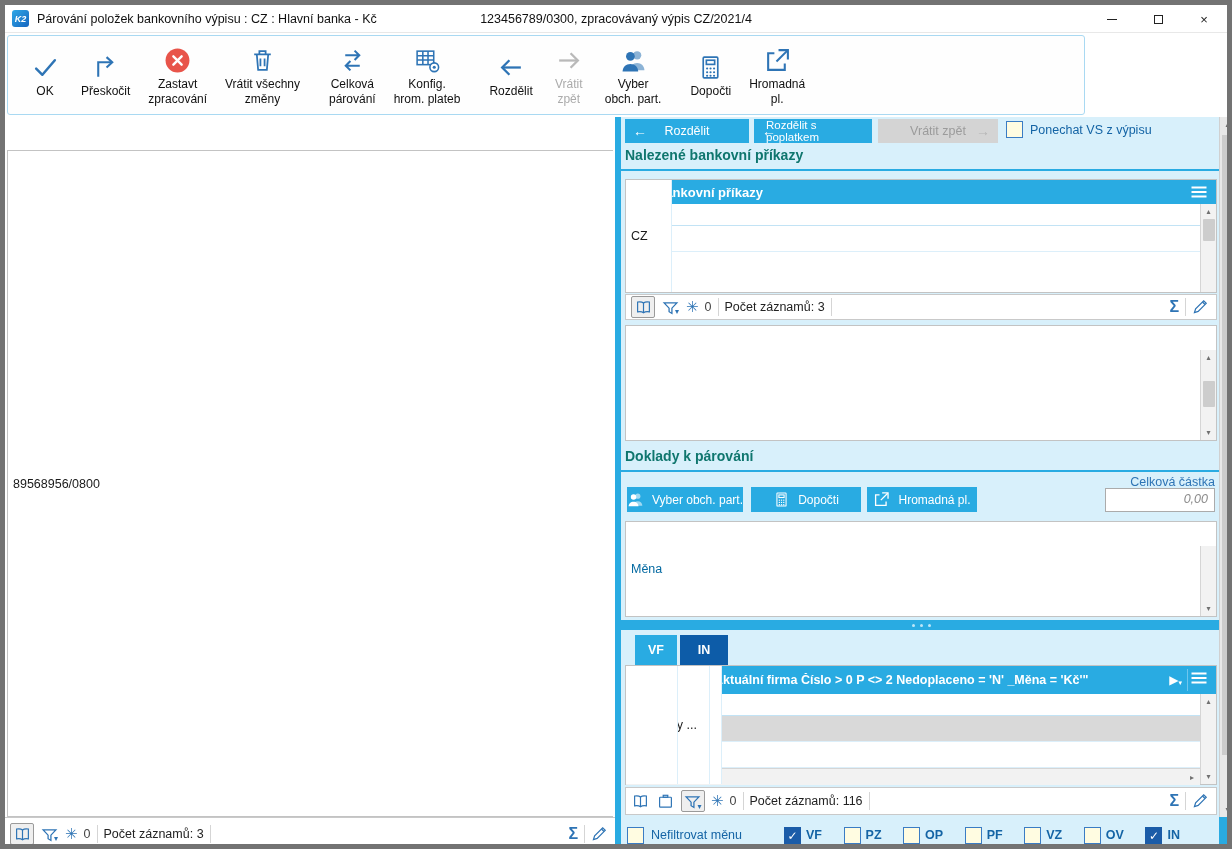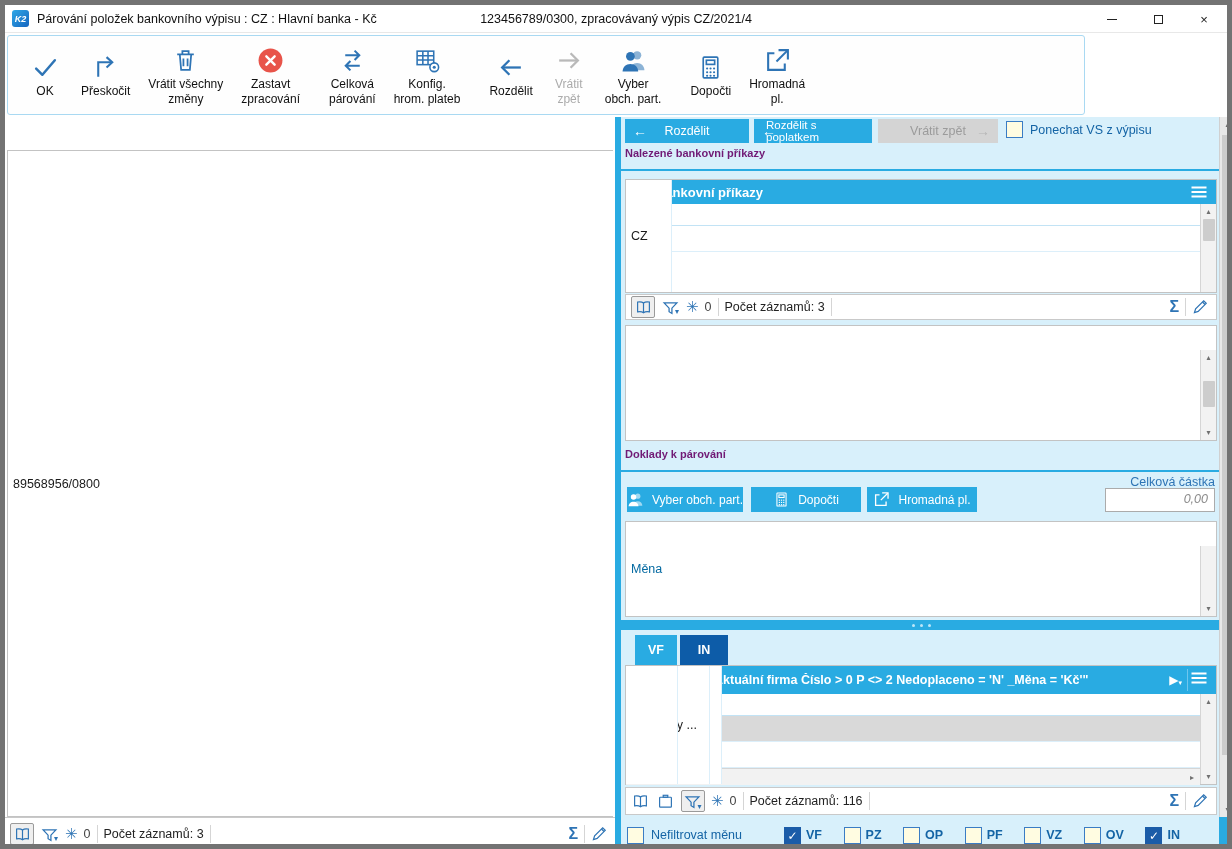--- a/index.html
+++ b/index.html
@@ -81,21 +81,21 @@
   
   #ltable{position:absolute;left:2px;top:33px;width:606px;height:667px;border:1px solid #C3C3C3;background:#fff}
   .left .statusbar{position:absolute;left:0;top:700px;width:610px;height:33px;border-top:1px solid #C9C9C9}
 
   
   .act-btn{position:absolute;top:2px;height:24px;background:#29ABE2;color:#fff;font-size:12.5px;display:flex;align-items:center;justify-content:center}
   .act-btn .arr{position:absolute;left:8px;font-size:14px}
   .act-btn.dis{background:#D4D4D4;color:#9B9B9B}
   .act-btn.dis .arr{left:auto;right:8px;color:#B5B5B5}
   .keepvs{position:absolute;left:385px;top:4px}
-  .sec-h{position:absolute;left:4px;color:#701a75;font-weight:bold;font-size:11px}
+  .sec-h{position:absolute;left:4px;color:#0f766e;font-weight:bold;font-size:14px}
   .sec-line{position:absolute;left:0;width:598px;height:2px;background:#29ABE2}
 
   .rtable{position:absolute;left:4px;width:592px;border:1px solid #C3C3C3;background:#fff}
   .scrollcol{position:absolute;right:0;top:24px;bottom:0;width:16px;background:#F2F2F2;border-left:1px solid #D5D5D5;display:flex;flex-direction:column;align-items:center}
   .sc-btn{width:16px;height:15px;display:flex;align-items:center;justify-content:center;font-size:8px;color:#707070}
   .sc-thumb{width:12px;background:#CDCDCD;border-radius:1px}
   .hscroll{display:flex;align-items:center;height:17px;background:#F2F2F2;border-top:1px solid #D5D5D5}
   .hs-thumb{height:11px;background:#CDCDCD;width:60px;margin-left:3px}
 
   .pair-btn{position:absolute;height:25px;background:#29ABE2;color:#fff;font-size:12px;display:flex;align-items:center;justify-content:center;gap:8px}
@@ -160,38 +160,38 @@
         <div class="ticon">
           <svg viewBox="0 0 26 26" fill="none" stroke="currentColor" stroke-width="2">
             <path d="M6 22V8h13"></path>
             <path d="M14 3l5.5 5L14 13"></path>
           </svg>
         </div>
         <div class="tlabel">Přeskočit</div>
       </div>
       <div class="tbtn">
         <div class="ticon">
+          <svg viewBox="0 0 26 26">
+            <circle cx="13" cy="13" r="11.5" fill="#E8544A"></circle>
+            <path d="M9 9l8 8M17 9l-8 8" stroke="#fff" stroke-width="2.3" stroke-linecap="round"></path>
+          </svg>
+        </div>
+        <div class="tlabel">Zastavt
+zpracování</div>
+      </div>
+      <div class="tbtn">
+        <div class="ticon">
           <svg viewBox="0 0 26 26" fill="none" stroke="currentColor" stroke-width="1.7">
             <path d="M5 7h16M10 7V4h6v3"></path>
             <path d="M7.5 7l1.3 15h8.4L18.5 7"></path>
             <path d="M11 11v7.5M15 11v7.5"></path>
           </svg>
         </div>
         <div class="tlabel">Vrátit všechny
 změny</div>
-      </div>
-      <div class="tbtn">
-        <div class="ticon">
-          <svg viewBox="0 0 26 26">
-            <circle cx="13" cy="13" r="11.5" fill="#E8544A"></circle>
-            <path d="M9 9l8 8M17 9l-8 8" stroke="#fff" stroke-width="2.3" stroke-linecap="round"></path>
-          </svg>
-        </div>
-        <div class="tlabel">Zastavt
-zpracování</div>
       </div>
       <div class="tsep"></div>
       <div class="tbtn">
         <div class="ticon">
           <svg viewBox="0 0 26 26" fill="none" stroke="currentColor" stroke-width="2">
             <path d="M6 8h13M15 3.5L19.5 8 15 12.5"></path>
             <path d="M20 18H7M11 13.5L6.5 18l4.5 4.5"></path>
           </svg>
         </div>
         <div class="tlabel">Celková

